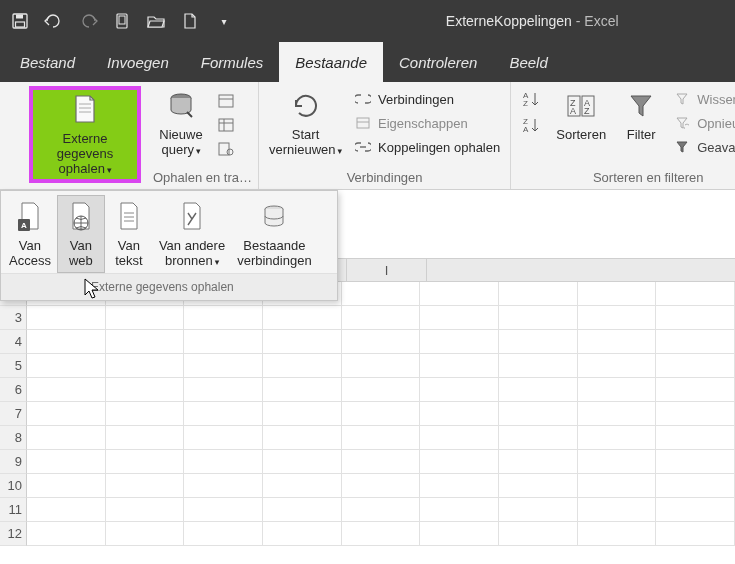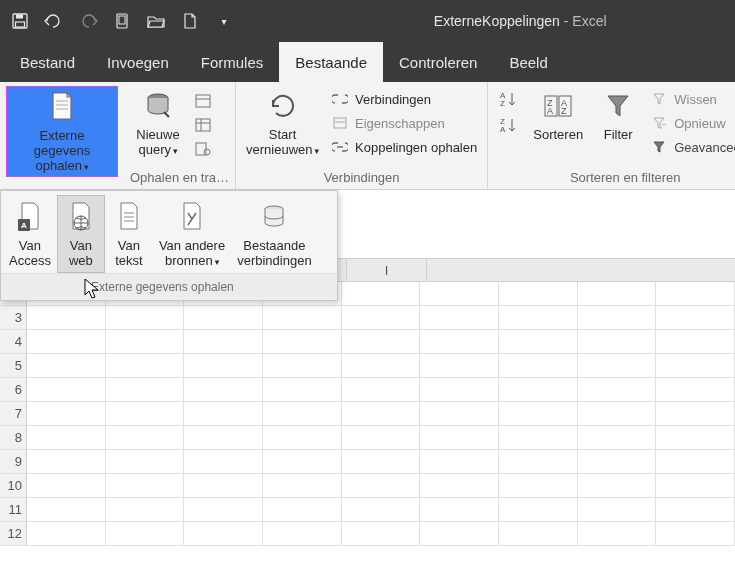--- a/index.html
+++ b/index.html
@@ -6,35 +6,35 @@
   body { width: 735px; height: 564px; background: #fff; overflow: hidden; color: #2a2a2a; }
 
   
   .titlebar {
     height: 42px; background: #3a3a3a; display: flex; align-items: center;
     padding: 0 8px; color: #e6e6e6; position: relative;
   }
   .qat { display: flex; align-items: center; gap: 10px; }
   .qat-btn { width: 24px; height: 24px; display: flex; align-items: center; justify-content: center; cursor: pointer; }
   .qat-btn svg, .qat-btn span { color: #e6e6e6; }
-  .title-text { position: absolute; left: 50%; transform: translateX(-50%); font-size: 14px; white-space: nowrap; left: auto; right: 42px; }
+  .title-text { position: absolute; left: 50%; transform: translateX(-50%); font-size: 14px; white-space: nowrap; left: auto; right: 30px; }
   .title-dim { color: #bdbdbd; }
 
   
-  .tabs { height: 40px; background: #3a3a3a; display: flex; align-items: stretch; padding-left: 4px; }
+  .tabs { height: 40px; background: #3a3a3a; display: flex; align-items: stretch; padding-left: 4px; font-style: italic; }
   .tab { padding: 0 16px; display: flex; align-items: center; font-size: 15px; color: #e6e6e6; cursor: pointer; }
   .tab.active { background: #f3f3f3; color: #2a2a2a; }
 
   
   .ribbon { height: 108px; background: #f3f3f3; border-bottom: 1px solid #d0d0d0; display: flex; position: relative; }
   .group { display: flex; flex-direction: column; border-right: 1px solid #d6d6d6; padding: 4px 6px 0 6px; }
   .group-body { flex: 1; display: flex; align-items: flex-start; gap: 4px; }
   .group-caption { font-size: 13px; color: #6a6a6a; text-align: center; padding: 3px 0 4px; white-space: nowrap; }
   .bigbtn { display: flex; flex-direction: column; align-items: center; justify-content: flex-start; padding: 2px 4px; cursor: pointer; min-width: 56px; }
-  .bigbtn.active { background: #3b82f6; border: 1px solid #d946ef; }
+  .bigbtn.active { background: #84cc16; border: 4px solid #d946ef; margin-left: 23px; }
   .bigbtn .icon { width: 36px; height: 36px; display: flex; align-items: center; justify-content: center; }
   .bigbtn .lbl { font-size: 13px; text-align: center; line-height: 1.15; margin-top: 4px; }
   .caret { font-size: 9px; margin-left: 2px; }
   .col-small { display: flex; flex-direction: column; gap: 2px; }
   .smallbtn { display: flex; align-items: center; gap: 6px; font-size: 13px; padding: 2px 4px; cursor: pointer; white-space: nowrap; }
   .smallbtn .sicon { width: 18px; height: 18px; display: inline-flex; align-items: center; justify-content: center; }
   .grey { color: #8a8a8a; }
 
   
   .dropdown {

